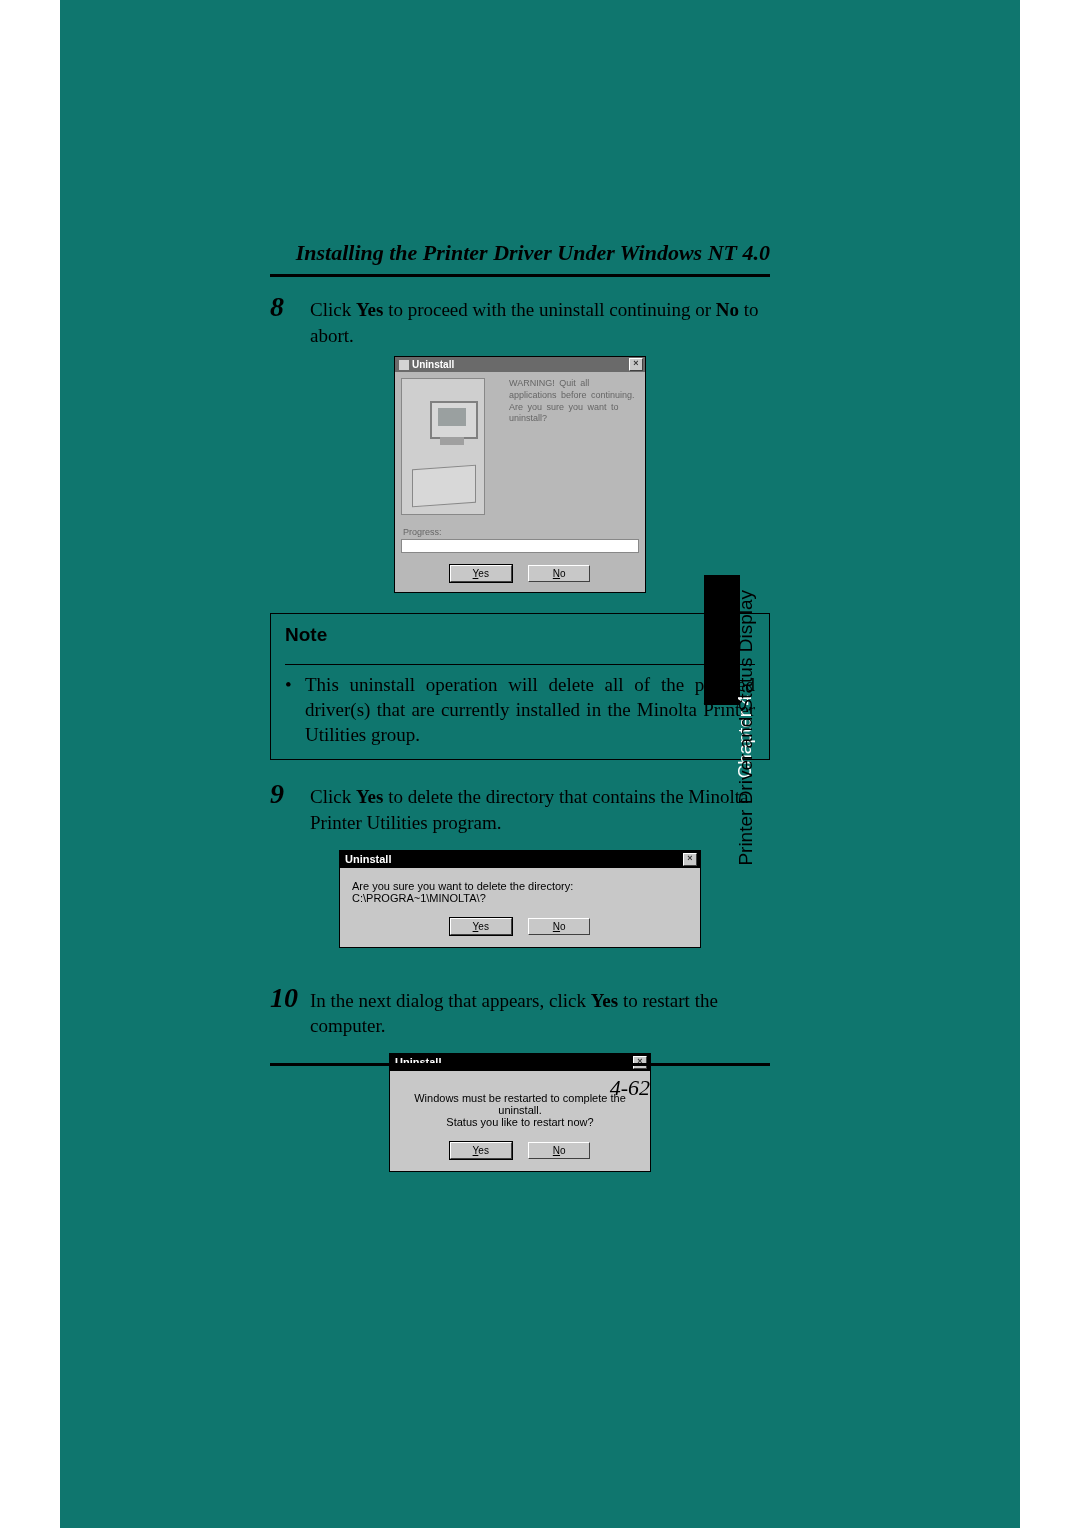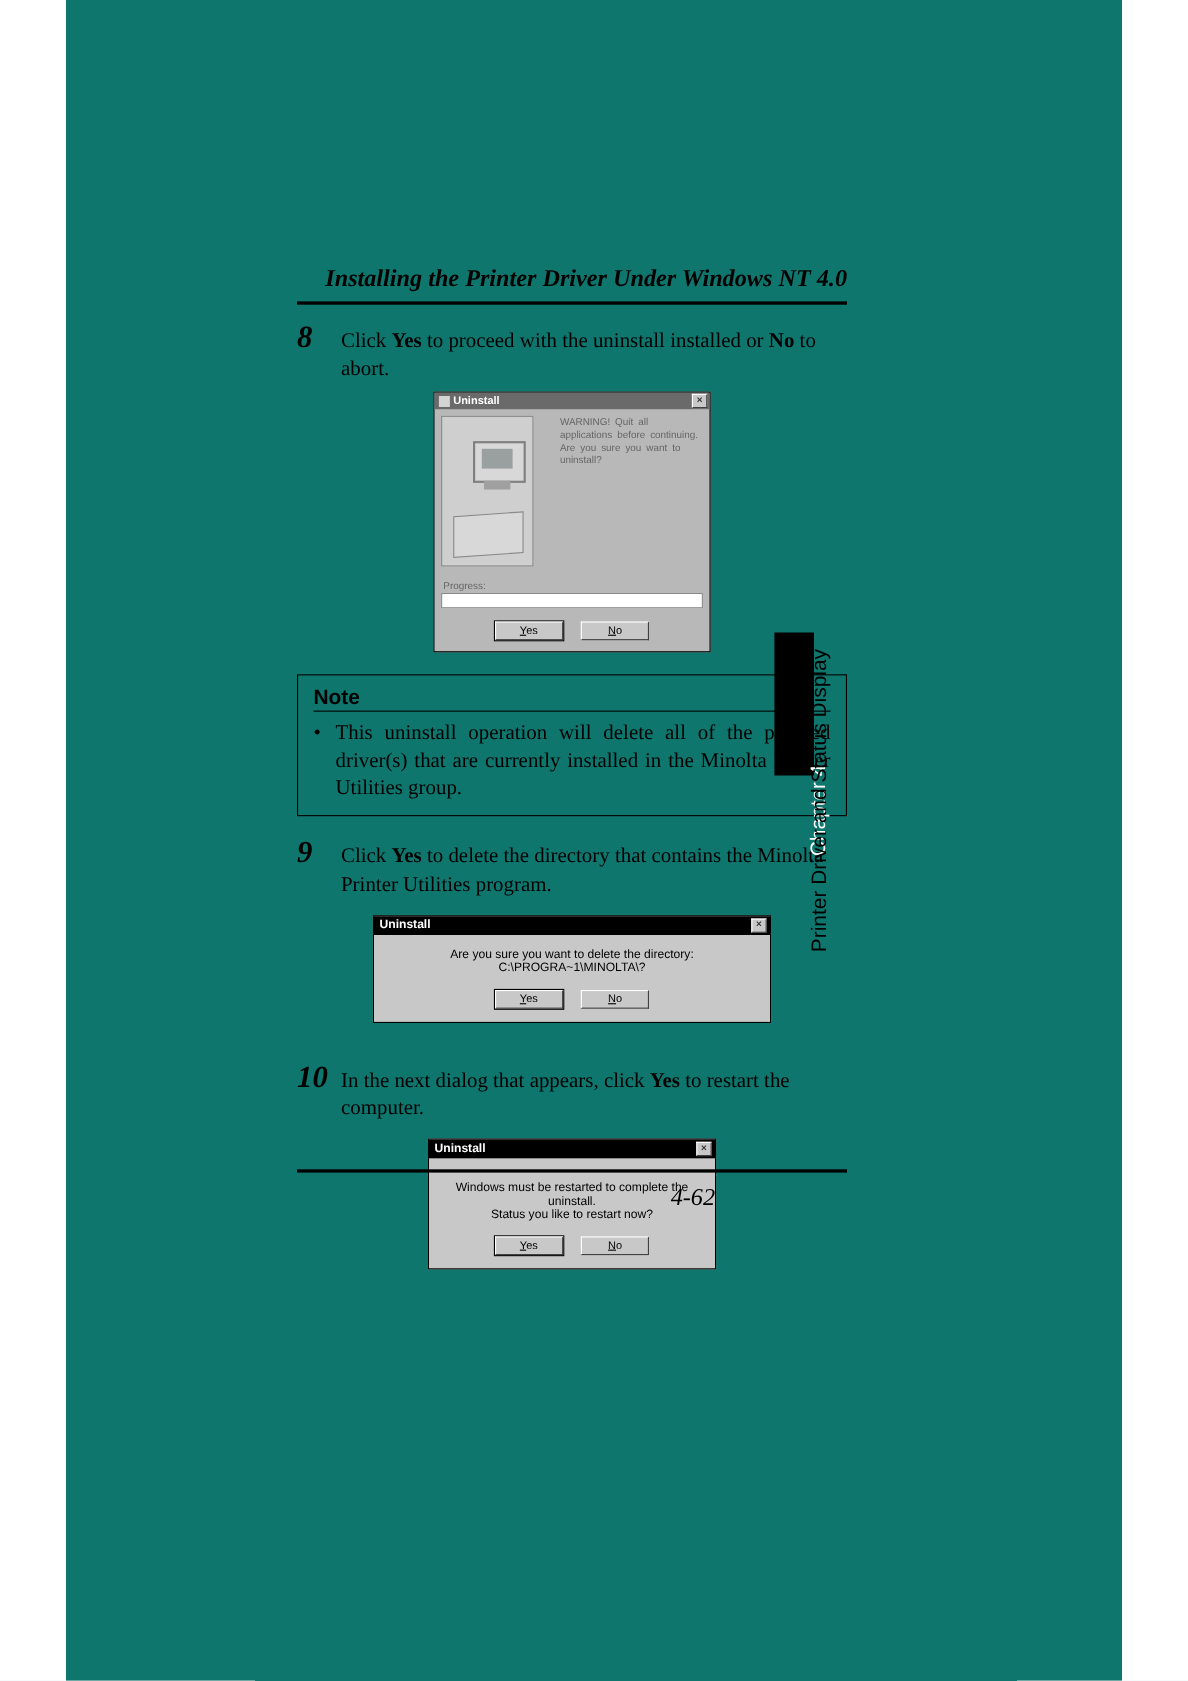--- a/index.html
+++ b/index.html
@@ -6,21 +6,21 @@
   .page{width:960px;height:1528px;position:relative;margin:0 auto;background:#0f766e}
   .content{position:absolute;left:210px;top:240px;width:500px}
   .section-title{font-style:italic;font-weight:bold;font-size:22px;text-align:right;margin-bottom:8px}
   .rule{border:0;border-top:3px solid #000;margin:0 0 16px 0}
   .rule-bottom{position:absolute;left:210px;top:1055px;width:500px;border:0;border-top:3px solid #000}
   .step{display:flex;align-items:flex-start;margin-bottom:8px}
   .step-num{font-family:'Times New Roman',serif;font-style:italic;font-weight:bold;font-size:28px;width:40px;line-height:1;flex-shrink:0}
   .step-text{font-size:19px;line-height:1.35;padding-top:4px}
   .b{font-weight:bold}
   .note-box{border:1px solid #000;margin:20px 0;padding:10px 14px 12px 14px}
-  .note-title{font-family:Arial,Helvetica,sans-serif;font-weight:bold;font-size:19px;margin-bottom:0}
+  .note-title{font-family:Arial,Helvetica,sans-serif;font-weight:bold;font-size:19px;margin-bottom:18px}
   .note-line{border:0;border-top:1px solid #000;margin:0 0 8px 0}
   .bullet-row{display:flex;font-size:19px;line-height:1.3;text-align:justify}
   .bullet{width:20px;flex-shrink:0}
   .page-num{position:absolute;right:370px;top:1075px;font-style:italic;font-size:22px}
   .side-text{position:absolute;right:285px;top:590px;transform:rotate(-90deg);transform-origin:right top;font-family:Arial,Helvetica,sans-serif;font-size:19px;white-space:nowrap}
   .chapter-tab{position:absolute;right:280px;top:575px;width:36px;height:130px;background:#000}
   .chapter-text{position:absolute;right:286px;top:695px;transform:rotate(-90deg);transform-origin:right top;font-family:Arial,Helvetica,sans-serif;font-size:19px;color:#fff;white-space:nowrap}
 
   
   .dlg1{width:250px;margin:6px auto 0 auto;border:1px solid #000;background:#b8b8b8;font-family:'MS Sans Serif',Tahoma,Arial,sans-serif}
@@ -41,35 +41,35 @@
   .btn9x.focus{box-shadow:0 0 0 1px #000}
   .u{text-decoration:underline}
 
   
   .dlg-sm{margin:14px auto 0 auto;border:1px solid #000;background:#c8c8c8;font-family:'MS Sans Serif',Tahoma,Arial,sans-serif}
   .dlg2{width:360px}
   .dlg3{width:260px}
   .dlg-sm-title{display:flex;justify-content:space-between;align-items:center;background:#000;color:#fff;font-size:11px;font-weight:bold;padding:2px 3px 2px 5px;font-family:Arial,Helvetica,sans-serif}
   .dlg-sm-body{font-size:11px;text-align:center;padding:21px 10px 6px 10px}
   .dlg-sm-btns{text-align:center;padding:6px 0 12px 0}
-  .dlg2 .dlg-sm-body{text-align:center;padding:12px 12px 6px 12px}
+  .dlg2 .dlg-sm-body{text-align:left;padding:12px 12px 6px 12px}
 </style>
 </head>
 <body>
 
 <div class="page">
 
   <div class="content">
     <div class="section-title">Installing the Printer Driver Under Windows NT 4.0</div>
     <hr class="rule">
 
     <div class="step">
       <div class="step-num">8</div>
       <div class="step-text">
-        <span>Click </span><span class="b">Yes</span><span> to proceed with the uninstall installed or </span><span class="b">No</span><span> to abort.</span>
+        <span>Click </span><span class="b">Yes</span><span> to proceed with the uninstall continuing or </span><span class="b">No</span><span> to abort.</span>
       </div>
     </div>
 
     <div class="dlg1">
       <div class="dlg1-title">
         <span><span class="ico"></span><span>Uninstall</span></span>
         <span class="close-btn">×</span>
       </div>
       <div class="dlg1-body">
         <div class="dlg1-pic">

